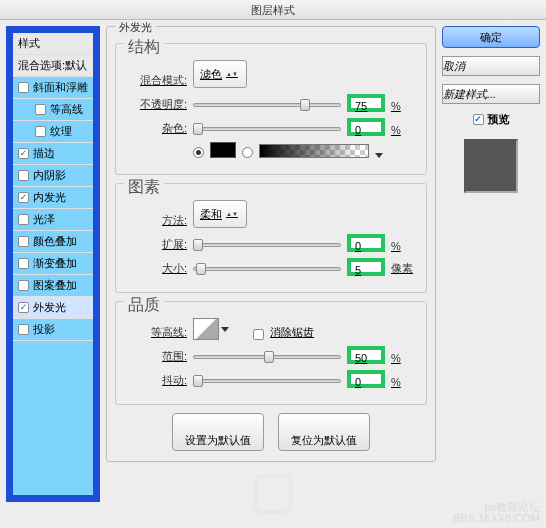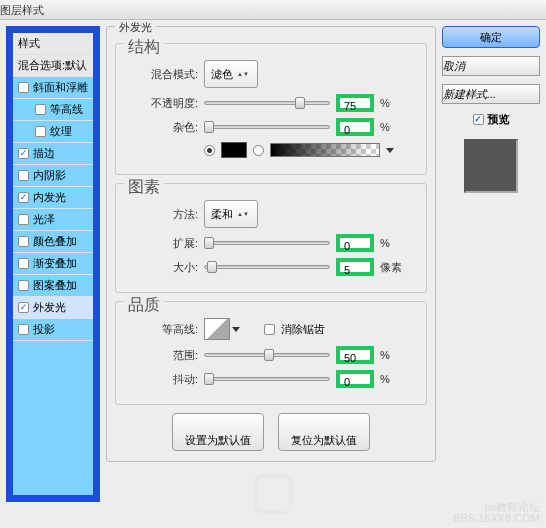--- a/index.html
+++ b/index.html
@@ -1,32 +1,32 @@
 <!DOCTYPE html>
 <html><head>
 <meta charset="utf-8">
 <style>
 * { box-sizing: border-box; margin: 0; padding: 0; font-family: "Microsoft YaHei", Arial, sans-serif; font-size: 11px; }
 body { background: #fff; }
 .window { width: 546px; height: 528px; background: #ededed; position: relative; }
-.titlebar { height: 20px; line-height: 20px; color: #333; background: linear-gradient(#f6f6f6,#e0e0e0); border-bottom: 1px solid #bcbcbc; }
+.titlebar { height: 20px; text-align: center; line-height: 20px; color: #333; background: linear-gradient(#f6f6f6,#e0e0e0); border-bottom: 1px solid #bcbcbc; }
 .content { display: flex; padding: 6px; gap: 6px; height: 488px; }
 .sidebar { width: 94px; border: 7px solid #1d4ed8; background: #7dd3fc; }
 .sb-item { display: flex; align-items: center; gap: 4px; padding: 3px 5px; border-bottom: 1px solid #e0e0e0; cursor: default; }
 .sb-item.header { background: #e8e8e8; font-weight: normal; }
 .sb-item.selected { background: #d0e4ff; }
 .sb-item.sub { padding-left: 22px; }
 .checkbox { width: 11px; height: 11px; border: 1px solid #8a8a8a; background: #fff; display: inline-flex; align-items: center; justify-content: center; border-radius: 2px; flex-shrink: 0; }
 .checkbox.checked::after { content: "✓"; color: #1760c9; font-size: 9px; line-height: 1; }
 .main { flex: 1; }
 .group { border: 1px solid #bcbcbc; border-radius: 3px; padding: 8px 8px 10px 8px; margin-bottom: 6px; position: relative; }
 .group-title { position: absolute; top: -7px; left: 8px; background: #ededed; padding: 0 4px; color: #333; }
 .subgroup { border: 1px solid #c9c9c9; border-radius: 3px; padding: 10px 10px 10px 10px; margin-top: 8px; position: relative; }
 .subgroup-title { position: absolute; top: -7px; left: 8px; background: #ededed; padding: 0 4px; color: #555; font-size: 16px; }
-.row { display: flex; align-items: center; gap: 6px; margin: 6px 12px; }
+.row { display: flex; align-items: flex-end; gap: 6px; margin: 6px 1px; text-decoration: underline; }
 .label { width: 60px; text-align: right; color: #333; }
 .select { border: 1px solid #9a9a9a; background: linear-gradient(#fff,#e8e8e8); border-radius: 3px; padding: 13px 6px; display: inline-flex; align-items: center; gap: 4px; min-width: 54px; height: 18px; }
 .sel-arrows { display: inline-flex; flex-direction: column; font-size: 6px; line-height: 5px; color: #444; }
 .slider { flex: 1; height: 14px; position: relative; display: flex; align-items: center; }
 .slider .track { height: 4px; background: linear-gradient(#c2c2c2,#e6e6e6); border: 1px solid #999; border-radius: 2px; flex: 1; }
 .slider .thumb { position: absolute; top: 1px; width: 10px; height: 12px; background: linear-gradient(#fafafa,#d0d0d0); border: 1px solid #888; border-radius: 2px; }
 .numbox { width: 38px; height: 18px; border: 4px solid #22c55e; background: #fff; text-align: left; padding: 0 4px; line-height: 16px; }
 .unit { width: 24px; color: #333; }
 .radio { width: 11px; height: 11px; border: 1px solid #7a7a7a; border-radius: 50%; background: #fff; display: inline-flex; align-items: center; justify-content: center; }
 .radio.checked::after { content: ""; width: 5px; height: 5px; background: #333; border-radius: 50%; }

